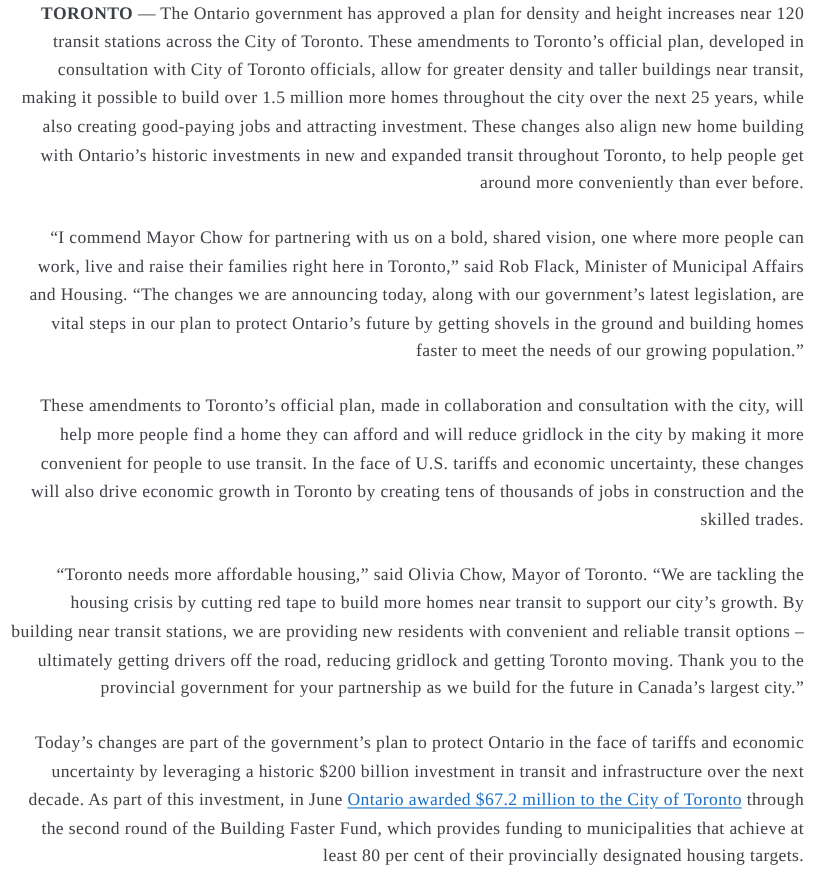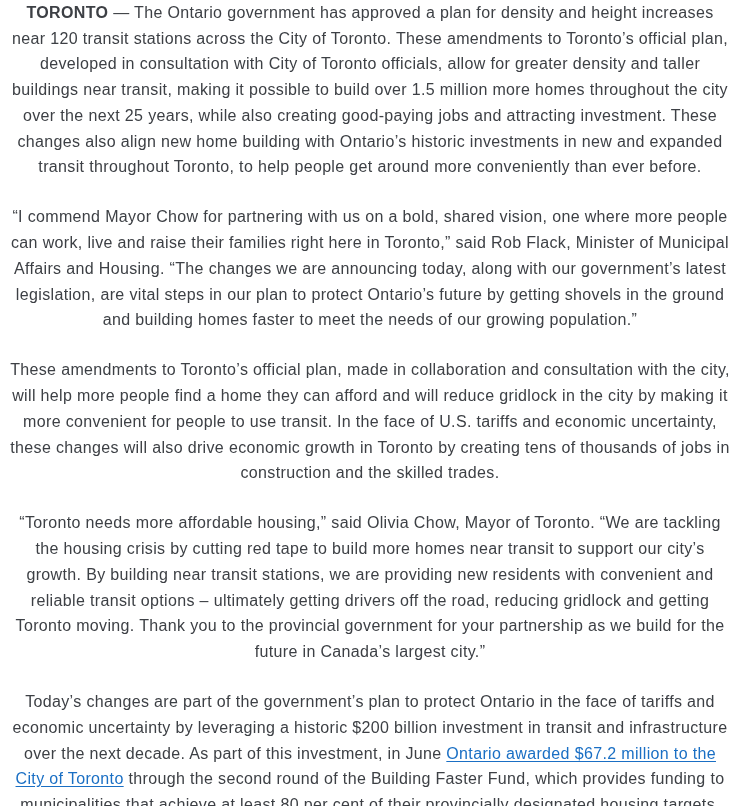--- a/index.html
+++ b/index.html
@@ -16,21 +16,22 @@
     box-sizing: border-box;
     width: 740px;
     padding: 0 9px 0 9px;
     font-size: 16px;
     line-height: 25.7px;
     letter-spacing: 0.35px;
     color: #3d4045;
   }
   article p {
     margin: 0 0 24.5px 0;
-    text-align: center;
+    text-align: right;
+    font-family: Liberation Serif, serif;
   }
   article p:last-child {
     margin-bottom: 0;
   }
   article strong {
     font-weight: 700;
     color: #3d4045;
   }
   article a {
     color: #1a6fc4;

